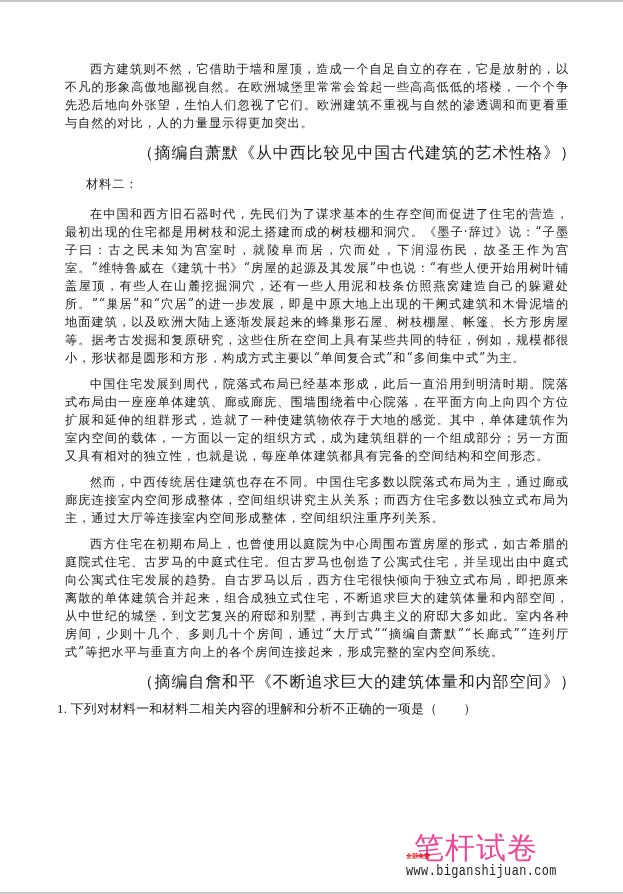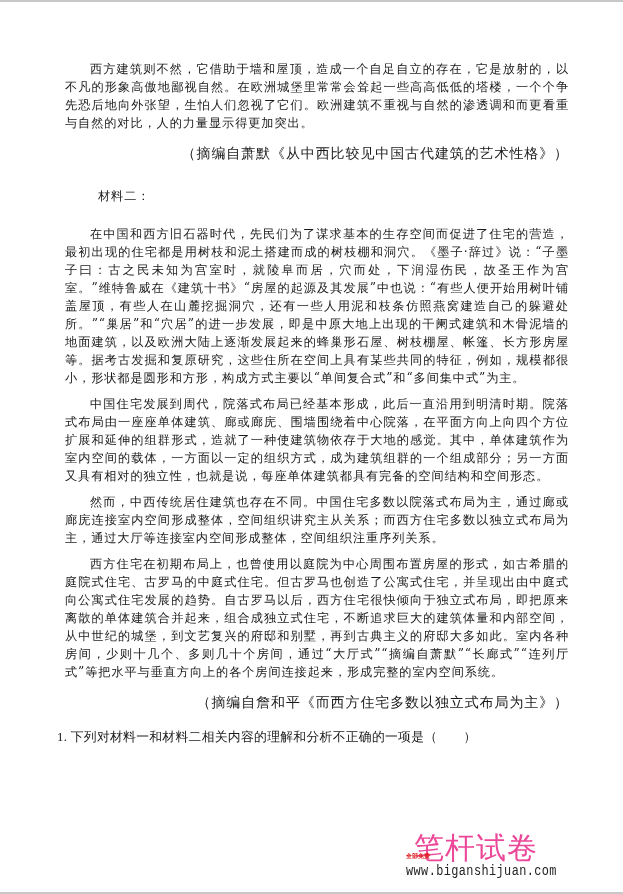--- a/index.html
+++ b/index.html
@@ -5,42 +5,42 @@
   html, body { margin: 0; padding: 0; }
   body {
     width: 623px; height: 894px; background: #ffffff; position: relative; overflow: hidden;
     font-family: "DejaVu Serif", "Liberation Serif", serif; color: #1a1a1a;
   }
   .top-border { position: absolute; left: 0; top: 0; width: 623px; height: 2px; background: #c8c8c8; }
   .bottom-border { position: absolute; left: 0; bottom: 0; width: 623px; height: 2px; background: #c8c8c8; }
   .page { position: absolute; left: 57px; top: 52px; width: 520px; }
   .para { font-size: 12.2px; line-height: 18px; letter-spacing: 0.9px; margin: 8px; text-align: justify; text-align-last: left; }
   .indent { text-indent: 25px; }
-  .source { text-align: right; font-size: 14px; line-height: 26.6px; letter-spacing: 0.9px; margin: 8px; }
-  .label { text-indent: 25px; font-size: 12.2px; line-height: 26.6px; margin: 16px; letter-spacing: 0.9px; }
+  .source { text-align: right; font-size: 16px; line-height: 26.6px; letter-spacing: 0.9px; margin: 0; }
+  .label { text-indent: 25px; font-size: 12.2px; line-height: 26.6px; margin: 4px; letter-spacing: 0.9px; }
   .question { font-family: "Liberation Serif", "DejaVu Serif", serif; font-size: 12.8px; line-height: 26.6px; margin: 0; letter-spacing: 0.3px; }
   .watermark { position: absolute; left: 406px; top: 832px; width: 160px; height: 52px; }
   .wm-title { position: absolute; left: 8px; top: 0; font-family: "DejaVu Sans", sans-serif; font-size: 30px; line-height: 32px; color: #ec4899; letter-spacing: 1px; }
   .wm-free { position: absolute; left: 0; top: 20px; font-family: "DejaVu Sans", sans-serif; font-size: 6px; color: #e02020; font-weight: bold; }
   .wm-url { position: absolute; left: 0; top: 31px; font-family: "Liberation Mono", "DejaVu Sans Mono", monospace; font-size: 14.5px; color: #222; transform: scaleX(0.82); transform-origin: left top; letter-spacing: 0.5px; }
 </style>
 </head>
 <body>
 
 <div class="top-border"></div>
 
 <div class="page">
   <p class="para indent">西方建筑则不然，它借助于墙和屋顶，造成一个自足自立的存在，它是放射的，以不凡的形象高傲地鄙视自然。在欧洲城堡里常常会耸起一些高高低低的塔楼，一个个争先恐后地向外张望，生怕人们忽视了它们。欧洲建筑不重视与自然的渗透调和而更看重与自然的对比，人的力量显示得更加突出。</p>
   <p class="source">（摘编自萧默《从中西比较见中国古代建筑的艺术性格》）</p>
   <p class="label">材料二：</p>
   <p class="para indent">在中国和西方旧石器时代，先民们为了谋求基本的生存空间而促进了住宅的营造，最初出现的住宅都是用树枝和泥土搭建而成的树枝棚和洞穴。《墨子·辞过》说：“子墨子曰：古之民未知为宫室时，就陵阜而居，穴而处，下润湿伤民，故圣王作为宫室。”维特鲁威在《建筑十书》“房屋的起源及其发展”中也说：“有些人便开始用树叶铺盖屋顶，有些人在山麓挖掘洞穴，还有一些人用泥和枝条仿照燕窝建造自己的躲避处所。”“巢居”和“穴居”的进一步发展，即是中原大地上出现的干阑式建筑和木骨泥墙的地面建筑，以及欧洲大陆上逐渐发展起来的蜂巢形石屋、树枝棚屋、帐篷、长方形房屋等。据考古发掘和复原研究，这些住所在空间上具有某些共同的特征，例如，规模都很小，形状都是圆形和方形，构成方式主要以“单间复合式”和“多间集中式”为主。</p>
   <p class="para indent">中国住宅发展到周代，院落式布局已经基本形成，此后一直沿用到明清时期。院落式布局由一座座单体建筑、廊或廊庑、围墙围绕着中心院落，在平面方向上向四个方位扩展和延伸的组群形式，造就了一种使建筑物依存于大地的感觉。其中，单体建筑作为室内空间的载体，一方面以一定的组织方式，成为建筑组群的一个组成部分；另一方面又具有相对的独立性，也就是说，每座单体建筑都具有完备的空间结构和空间形态。</p>
   <p class="para indent">然而，中西传统居住建筑也存在不同。中国住宅多数以院落式布局为主，通过廊或廊庑连接室内空间形成整体，空间组织讲究主从关系；而西方住宅多数以独立式布局为主，通过大厅等连接室内空间形成整体，空间组织注重序列关系。</p>
   <p class="para indent">西方住宅在初期布局上，也曾使用以庭院为中心周围布置房屋的形式，如古希腊的庭院式住宅、古罗马的中庭式住宅。但古罗马也创造了公寓式住宅，并呈现出由中庭式向公寓式住宅发展的趋势。自古罗马以后，西方住宅很快倾向于独立式布局，即把原来离散的单体建筑合并起来，组合成独立式住宅，不断追求巨大的建筑体量和内部空间，从中世纪的城堡，到文艺复兴的府邸和别墅，再到古典主义的府邸大多如此。室内各种房间，少则十几个、多则几十个房间，通过“大厅式”“摘编自萧默”“长廊式”“连列厅式”等把水平与垂直方向上的各个房间连接起来，形成完整的室内空间系统。</p>
-  <p class="source">（摘编自詹和平《而西方住宅多数以独立式布局为主》）</p>
+  <p class="source">（摘编自詹和平《不断追求巨大的建筑体量和内部空间》）</p>
   <p class="question">1. 下列对材料一和材料二相关内容的理解和分析不正确的一项是（　　）</p>
 
 </div>
 
 <div class="watermark">
   <span class="wm-title">笔杆试卷</span>
   <span class="wm-free">全部免费</span>
   <span class="wm-url">www.biganshijuan.com</span>
 </div>
 

